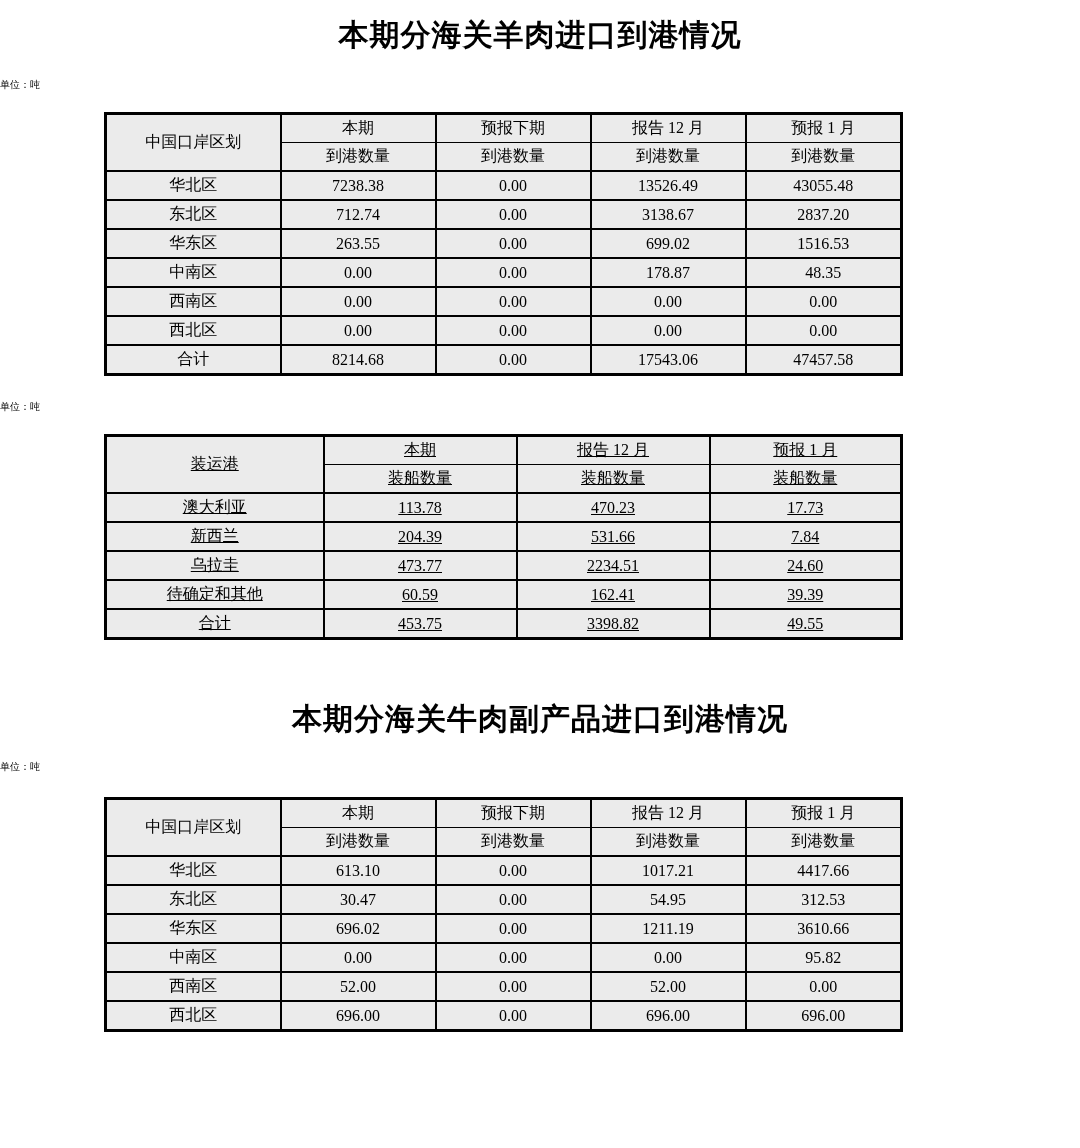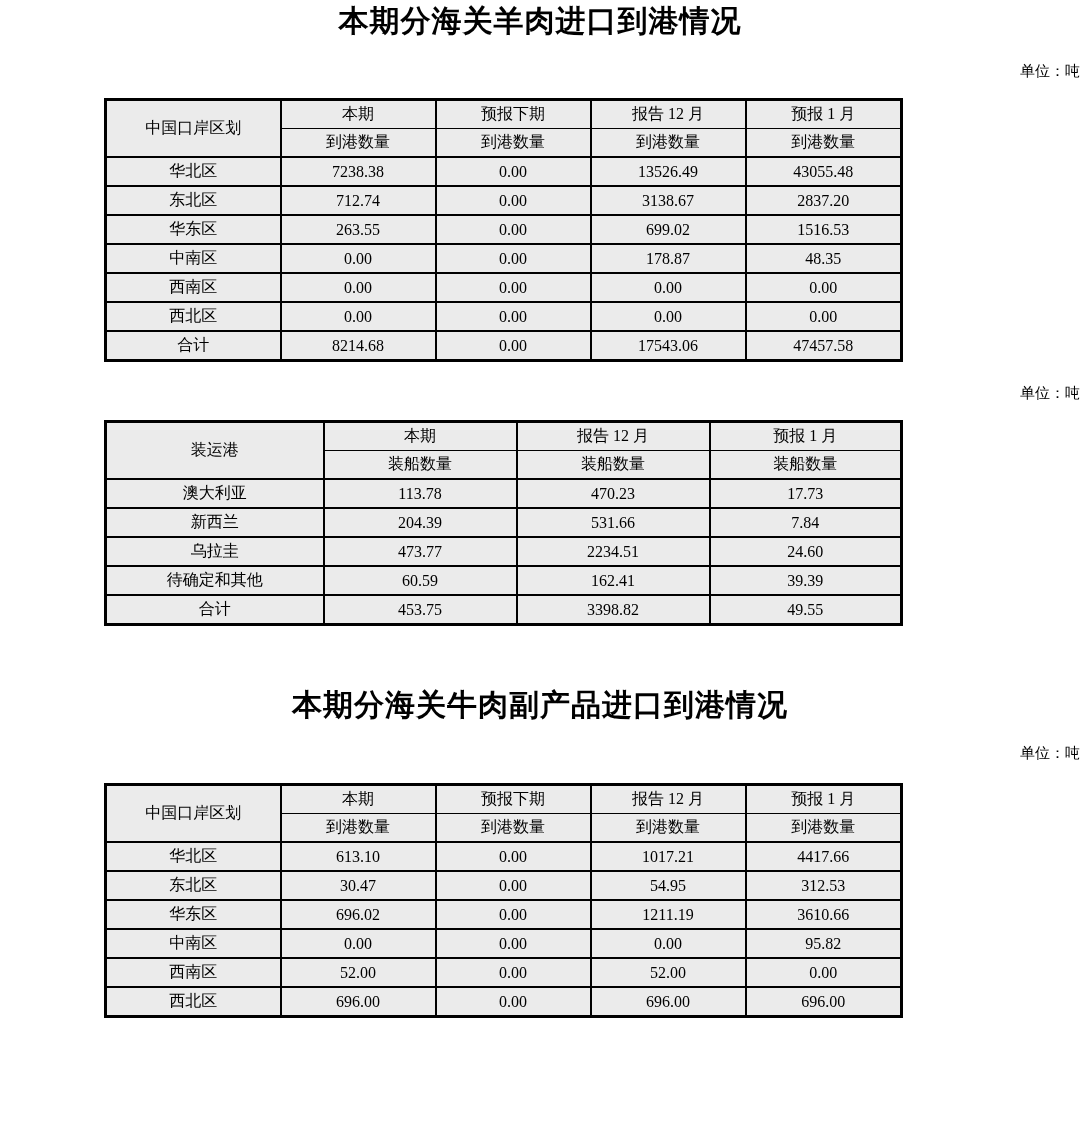--- a/index.html
+++ b/index.html
@@ -7,44 +7,44 @@
     width:1080px;height:1148px;
     background:#ffffff;color:#000;
     font-family:"Liberation Serif","DejaVu Serif",serif;
     overflow:hidden;
   }
   .title{
     font-size:30px;font-weight:700;text-align:center;
     line-height:42px;margin:0;letter-spacing:1px;
   }
   .unit{
-    font-size:15px;text-align:right;line-height:20px;margin:0;
+    font-size:10px;text-align:left;line-height:20px;margin:0;
   }
   table{
     border-collapse:collapse;table-layout:fixed;
     width:796px;margin-left:104px;
     border:3px solid #000;
   }
   th,td{
     background:#ebebeb;
     border:2px solid #000;
     font-weight:400;font-size:16px;
     text-align:center;vertical-align:middle;
     padding:0;height:27px;
     overflow:hidden;white-space:nowrap;
   }
   th.group{border-bottom-width:1px;}
   th.sub{border-top-width:1px;}
   
-  #sec0 .title{}
+  #sec0 .title{margin-top:14px;}
   #sec0 .unit{margin-top:19px;}
   #sec0 table{margin-top:17px;}
   #sec1 .title{margin-top:85px;}
   #sec1 .unit{margin-top:21px;}
-  #sec1 table{margin-top:17px;}
+  #sec1 table{margin-top:17px;text-decoration:underline;}
   #sec2 .title{margin-top:58px;}
   #sec2 .unit{margin-top:17px;}
   #sec2 table{margin-top:20px;}
 </style>
 </head>
 <body>
 
 <main>
 
   <section id="sec0">

